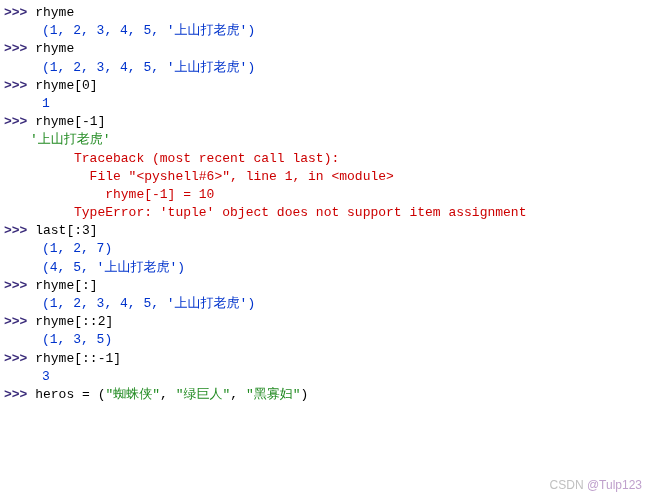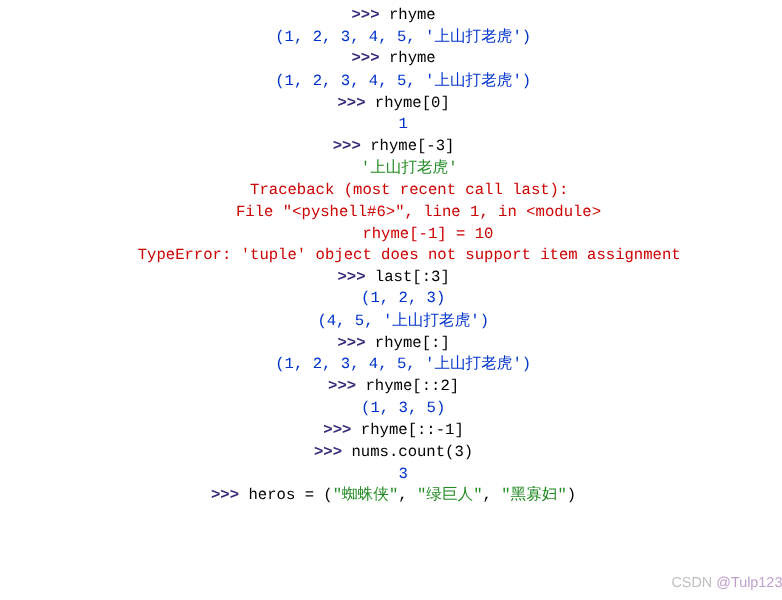--- a/index.html
+++ b/index.html
@@ -7,61 +7,60 @@
       font-family: Consolas, "Courier New", monospace;
       font-size: 13px;
       line-height: 1.4;
       background: #fff;
       width: 652px;
       height: 500px;
       overflow: hidden;
       position: relative;
       padding: 4px 0;
     }
-    .line { white-space: pre; padding-left: 4px; text-align: center; }
+    .line { white-space: pre; padding-left: 4px; }
     .prompt { color: #3a2b7a; font-weight: bold; }
     .code-in { color: #000; }
-    .output-blue { color: #0033cc; padding-left: 20px; }
+    .output-blue { color: #0033cc; padding-left: 42px; }
     .output-green { color: #228b22; padding-left: 30px; }
-    .error-red { color: #cc0000; padding-left: 30px; }
+    .error-red { color: #cc0000; padding-left: 30px; margin-left: 44px; }
     .str-green { color: #228b22; }
     .watermark {
       position: absolute;
       bottom: 6px;
-      right: 0;
+      right: 10px;
       color: #c0c0c0;
       font-size: 12px;
       font-family: Arial, sans-serif;
     }
     .watermark .tag { color: #bfa0cc; }
   </style>
 </head>
 <body>
 
 <div id="console">
     <div class="line"><span class="prompt">&gt;&gt;&gt; </span><span class="code-in">rhyme</span></div>
     <div class="line output-blue">(1, 2, 3, 4, 5, '上山打老虎')</div>
     <div class="line"><span class="prompt">&gt;&gt;&gt; </span><span class="code-in">rhyme</span></div>
     <div class="line output-blue">(1, 2, 3, 4, 5, '上山打老虎')</div>
     <div class="line"><span class="prompt">&gt;&gt;&gt; </span><span class="code-in">rhyme[0]</span></div>
     <div class="line output-blue">1</div>
-    <div class="line"><span class="prompt">&gt;&gt;&gt; </span><span class="code-in">rhyme[-3]</span></div>
+    <div class="line"><span class="prompt">&gt;&gt;&gt; </span><span class="code-in">rhyme[-1]</span></div>
     <div class="line output-green">'上山打老虎'</div>
     <div class="line error-red">Traceback (most recent call last):</div>
     <div class="line error-red">  File "&lt;pyshell#6&gt;", line 1, in &lt;module&gt;</div>
     <div class="line error-red">    rhyme[-1] = 10</div>
     <div class="line error-red">TypeError: 'tuple' object does not support item assignment</div>
     <div class="line"><span class="prompt">&gt;&gt;&gt; </span><span class="code-in">last[:3]</span></div>
-    <div class="line output-blue">(1, 2, 3)</div>
+    <div class="line output-blue">(1, 2, 7)</div>
     <div class="line output-blue">(4, 5, '上山打老虎')</div>
     <div class="line"><span class="prompt">&gt;&gt;&gt; </span><span class="code-in">rhyme[:]</span></div>
     <div class="line output-blue">(1, 2, 3, 4, 5, '上山打老虎')</div>
     <div class="line"><span class="prompt">&gt;&gt;&gt; </span><span class="code-in">rhyme[::2]</span></div>
     <div class="line output-blue">(1, 3, 5)</div>
     <div class="line"><span class="prompt">&gt;&gt;&gt; </span><span class="code-in">rhyme[::-1]</span></div>
-    <div class="line"><span class="prompt">&gt;&gt;&gt; </span><span class="code-in">nums.count(3)</span></div>
     <div class="line output-blue">3</div>
     <div class="line"><span class="prompt">&gt;&gt;&gt; </span><span class="code-in">heros = (</span><span class="str-green">"蜘蛛侠"</span><span class="code-in">, </span><span class="str-green">"绿巨人"</span><span class="code-in">, </span><span class="str-green">"黑寡妇"</span><span class="code-in">)</span></div>
   </div>
 
 <div class="watermark">
   <span>CSDN </span><span class="tag">@Tulp123</span>
 </div>
 
 </body></html>

